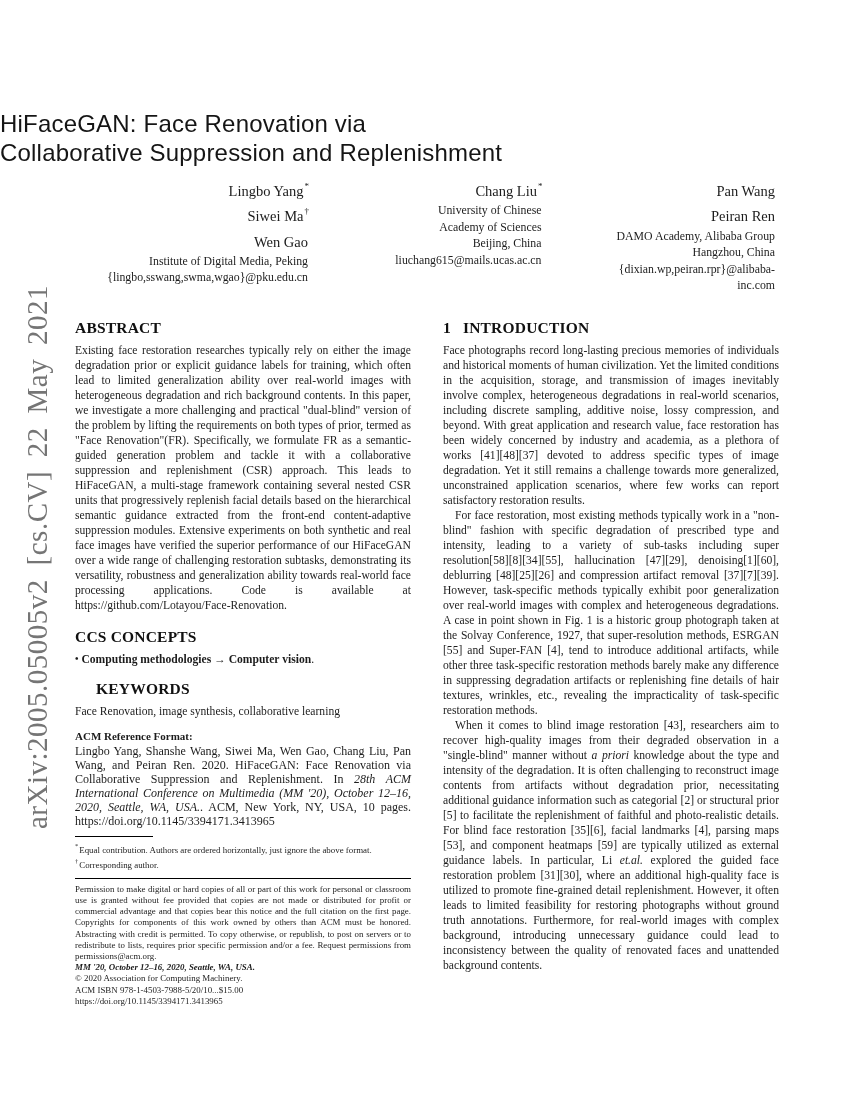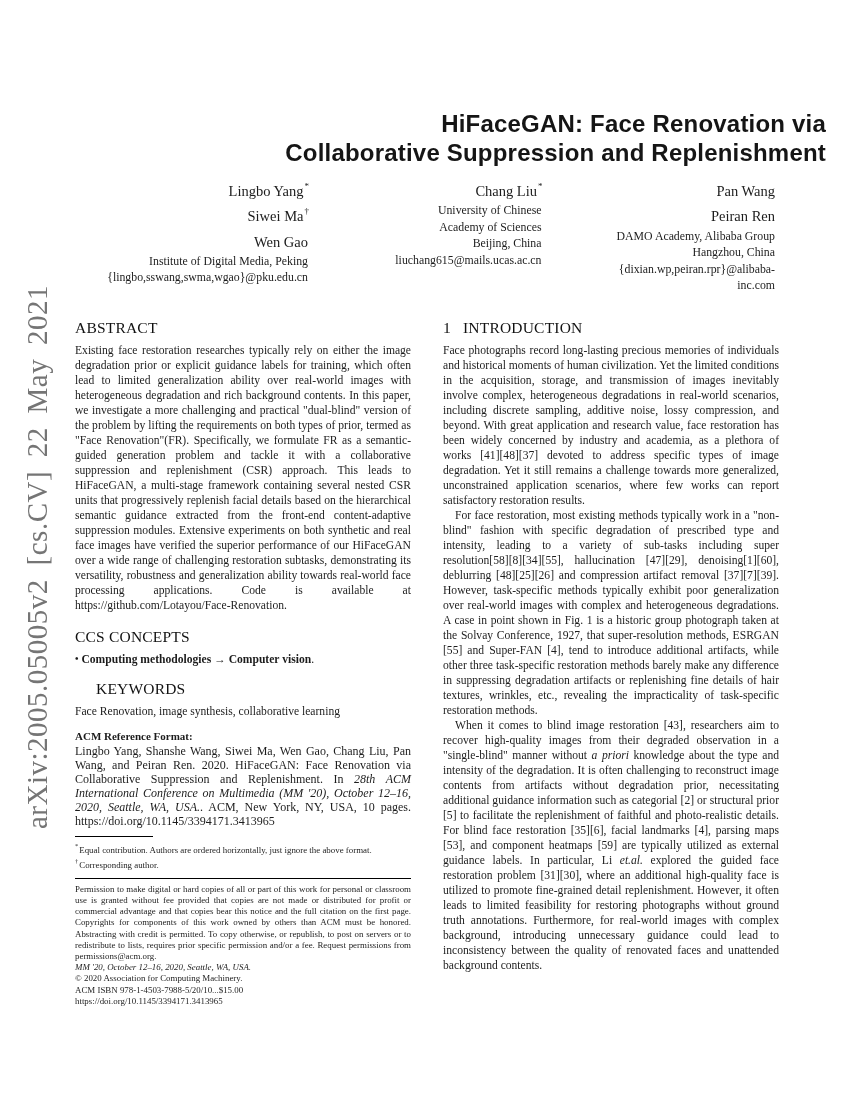--- a/index.html
+++ b/index.html
@@ -10,39 +10,39 @@
   }
   
   .arxiv{
     position:absolute;left:-273px;top:540px;width:620px;height:34px;
     line-height:34px;text-align:center;transform:rotate(-90deg);
     font-size:29px;color:#757575;letter-spacing:0.5px;word-spacing:6px;
     white-space:nowrap;
   }
   
   .title-block{
-    position:absolute;top:110px;left:0;width:826px;text-align:right;
-    font-family:"Liberation Sans",sans-serif;font-weight:bold;
+    position:absolute;top:110px;left:0;width:826px;text-align:left;
+    font-family:"Liberation Sans",sans-serif;font-weight:normal;
     font-size:24px;line-height:28.5px;color:#151515;letter-spacing:0.2px;
   }
   
   .authors{
     position:absolute;top:177px;left:75px;width:700px;
     display:flex;flex-direction:row;justify-content:space-between;
   }
   .author-col{width:233px;text-align:right;}
   .author-name{font-size:14.5px;line-height:21.5px;}
   .author-name sup{font-size:9px;position:relative;top:-1px;left:1px;}
   .author-affil{font-size:11.8px;line-height:16.5px;}
   
   .col{position:absolute;top:319px;width:336px;}
   .col-left{left:75px;}
   .col-right{left:443px;}
   h2{
-    font-family:"Liberation Serif",serif;font-weight:normal;
+    font-family:"Liberation Serif",serif;font-weight:bold;
     font-size:15.5px;line-height:17px;margin:0 0 7px 0;letter-spacing:0.2px;
     color:#111;
   }
   h2.mt1{margin-top:15px;}
   h2.mt2{margin-top:13px;margin-left:21px;}
   .secnum{display:inline-block;margin-right:12px;}
   p{margin:0;}
   .body{font-size:11.6px;line-height:15px;color:#1c1c1c;}
   .just{text-align:justify;}
   .indent{text-indent:12px;}
@@ -50,21 +50,21 @@
   .ccs-line{font-weight:bold;}
   .ccs-line .bullet{font-weight:bold;font-size:10px;position:relative;top:-1px;}
   .ccs-line .period{font-weight:normal;}
   .acmref{margin-top:11px;}
   .ref-head{font-size:11px;line-height:13.5px;font-weight:bold;}
   .ref-body{font-size:12px;line-height:14px;}
   .fn-rule{width:78px;border-top:1px solid #000;margin:8px 0 4px 0;height:0;}
   .perm-rule{width:336px;border-top:1px solid #000;margin:7px 0 5px 0;height:0;}
   .fn{font-size:8.9px;line-height:11.2px;color:#1c1c1c;}
   .fn sup{font-size:6.5px;position:relative;top:-1px;margin-right:1px;}
-  .italic{font-style:italic;}
+  .italic{font-style:italic;font-weight:bold;}
   i{font-style:italic;}
 </style>
 </head>
 <body>
 
 <div class="page">
 
   <div class="arxiv">arXiv:2005.05005v2  [cs.CV]  22 May 2021</div>
 
   <header class="title-block">

